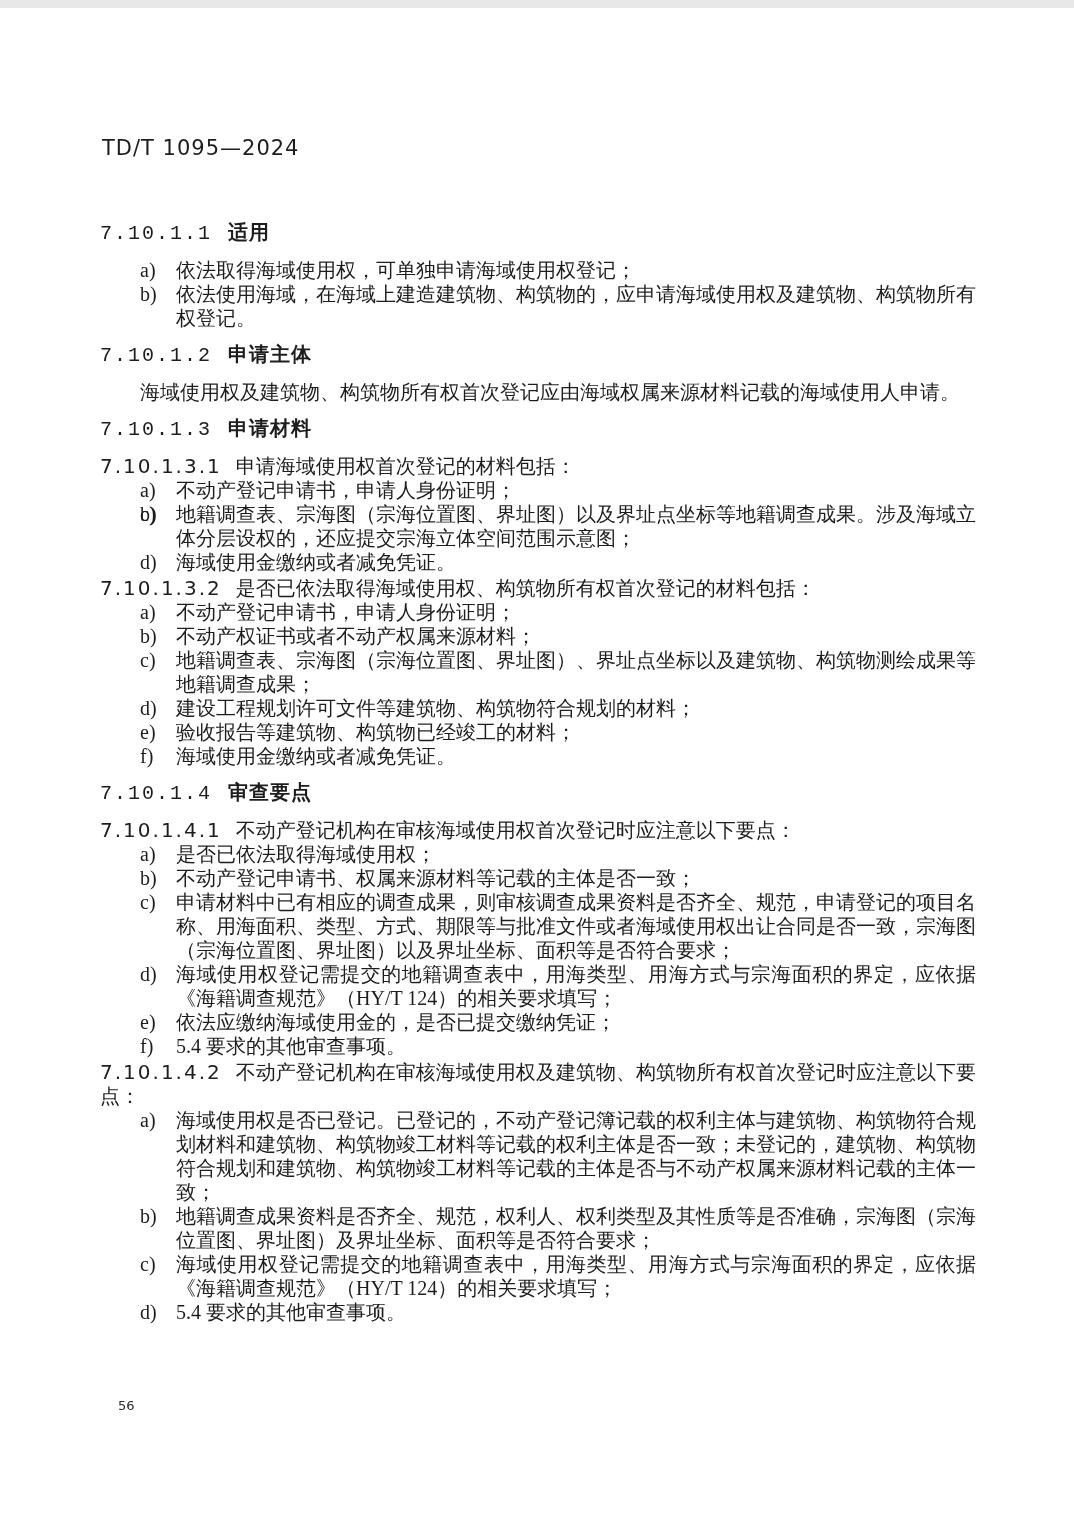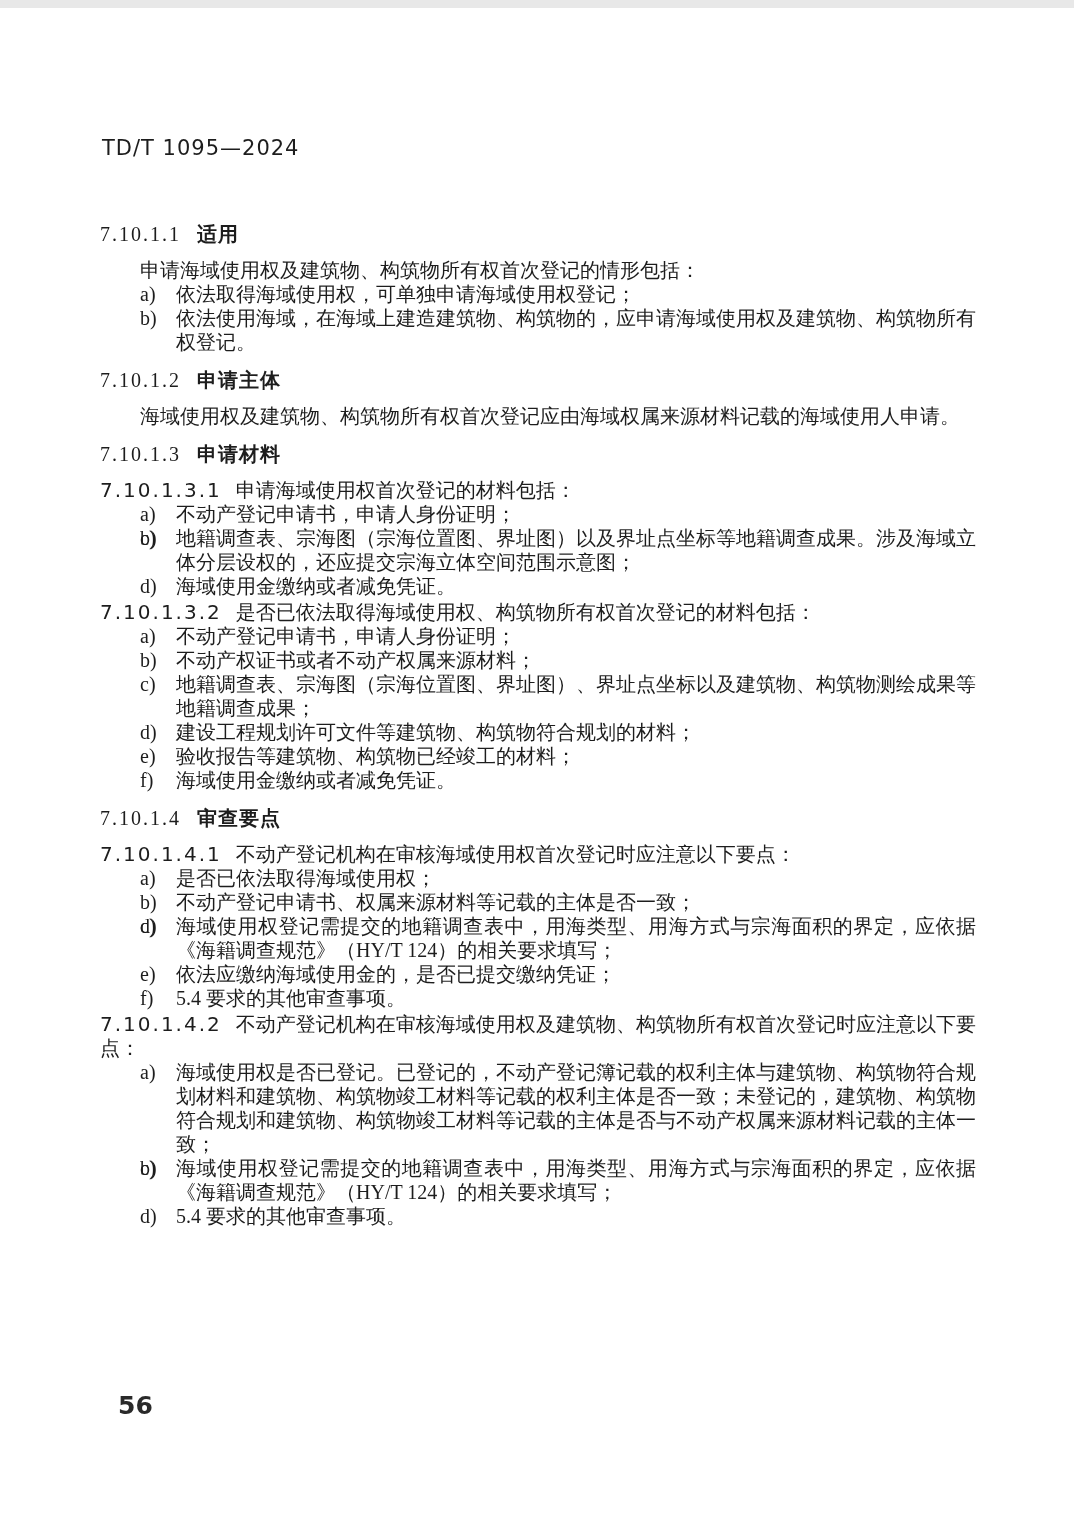--- a/index.html
+++ b/index.html
@@ -30,21 +30,21 @@
     white-space: nowrap;
   }
   .content {
     position: absolute;
     top: 214px;
     left: 100px;
     width: 876px;
     text-align: justify;
   }
   .h3 {
-    font-family: Liberation Serif, serif;
+    font-family: Liberation Mono, monospace;
     font-size: 20px;
     margin: 14px 0 12px 0;
     text-align: left;
   }
   .content .h3:first-child { margin-top: 0; }
   .h3 .h-num {
     font-weight: normal;
     letter-spacing: 2px;
     margin-right: 16px;
   }
@@ -71,39 +71,37 @@
   .li .li-marker {
     position: absolute;
     left: 40px;
     top: 0;
   }
   .page-number {
     position: absolute;
     left: 118px;
     top: 1386px;
     font-family: "DejaVu Sans", "Liberation Sans", sans-serif;
-    font-size: 25px;
+    font-size: 13px;
     color: #2a2a2a;
-    font-weight: bold;
   }
 </style>
 </head>
 <body>
 
 <div class="page">
 
   <div class="doc-header">TD/T 1095—2024</div>
 
   <main class="content">
 
     <div class="h3">
       <span class="h-num">7.10.1.1</span><span class="h-title">适用</span>
     </div>
 
-    <p class="para">申请海域使用权及建筑物、构筑物所有权首次登记的情形包括：</p>
 
     <div class="li">
       <span class="li-marker">a)</span><span class="li-text">依法取得海域使用权，可单独申请海域使用权登记；</span>
     </div>
     <div class="li">
       <span class="li-marker">b)</span><span class="li-text">依法使用海域，在海域上建造建筑物、构筑物的，应申请海域使用权及建筑物、构筑物所有权登记。</span>
     </div>
 
     <div class="h3">
       <span class="h-num">7.10.1.2</span><span class="h-title">申请主体</span>
@@ -163,41 +161,41 @@
       <span class="c-num">7.10.1.4.1</span><span class="c-text">不动产登记机构在审核海域使用权首次登记时应注意以下要点：</span>
     </div>
 
     <div class="li">
       <span class="li-marker">a)</span><span class="li-text">是否已依法取得海域使用权；</span>
     </div>
     <div class="li">
       <span class="li-marker">b)</span><span class="li-text">不动产登记申请书、权属来源材料等记载的主体是否一致；</span>
     </div>
     <div class="li">
-      <span class="li-marker">c)</span>
+      <span class="li-marker">c)</span><span class="li-text">申请材料中已有相应的调查成果，则审核调查成果资料是否齐全、规范，申请登记的项目名称、用海面积、类型、方式、期限等与批准文件或者海域使用权出让合同是否一致，宗海图（宗海位置图、界址图）以及界址坐标、面积等是否符合要求；</span>
     </div>
     <div class="li">
       <span class="li-marker">d)</span><span class="li-text">海域使用权登记需提交的地籍调查表中，用海类型、用海方式与宗海面积的界定，应依据《海籍调查规范》（HY/T 124）的相关要求填写；</span>
     </div>
     <div class="li">
       <span class="li-marker">e)</span><span class="li-text">依法应缴纳海域使用金的，是否已提交缴纳凭证；</span>
     </div>
     <div class="li">
       <span class="li-marker">f)</span><span class="li-text">5.4 要求的其他审查事项。</span>
     </div>
 
     <div class="clause">
       <span class="c-num">7.10.1.4.2</span><span class="c-text">不动产登记机构在审核海域使用权及建筑物、构筑物所有权首次登记时应注意以下要点：</span>
     </div>
 
     <div class="li">
       <span class="li-marker">a)</span><span class="li-text">海域使用权是否已登记。已登记的，不动产登记簿记载的权利主体与建筑物、构筑物符合规划材料和建筑物、构筑物竣工材料等记载的权利主体是否一致；未登记的，建筑物、构筑物符合规划和建筑物、构筑物竣工材料等记载的主体是否与不动产权属来源材料记载的主体一致；</span>
     </div>
     <div class="li">
-      <span class="li-marker">b)</span>
+      <span class="li-marker">b)</span><span class="li-text">地籍调查成果资料是否齐全、规范，权利人、权利类型及其性质等是否准确，宗海图（宗海位置图、界址图）及界址坐标、面积等是否符合要求；</span>
     </div>
     <div class="li">
       <span class="li-marker">c)</span><span class="li-text">海域使用权登记需提交的地籍调查表中，用海类型、用海方式与宗海面积的界定，应依据《海籍调查规范》（HY/T 124）的相关要求填写；</span>
     </div>
     <div class="li">
       <span class="li-marker">d)</span><span class="li-text">5.4 要求的其他审查事项。</span>
     </div>
 
   </main>
 

